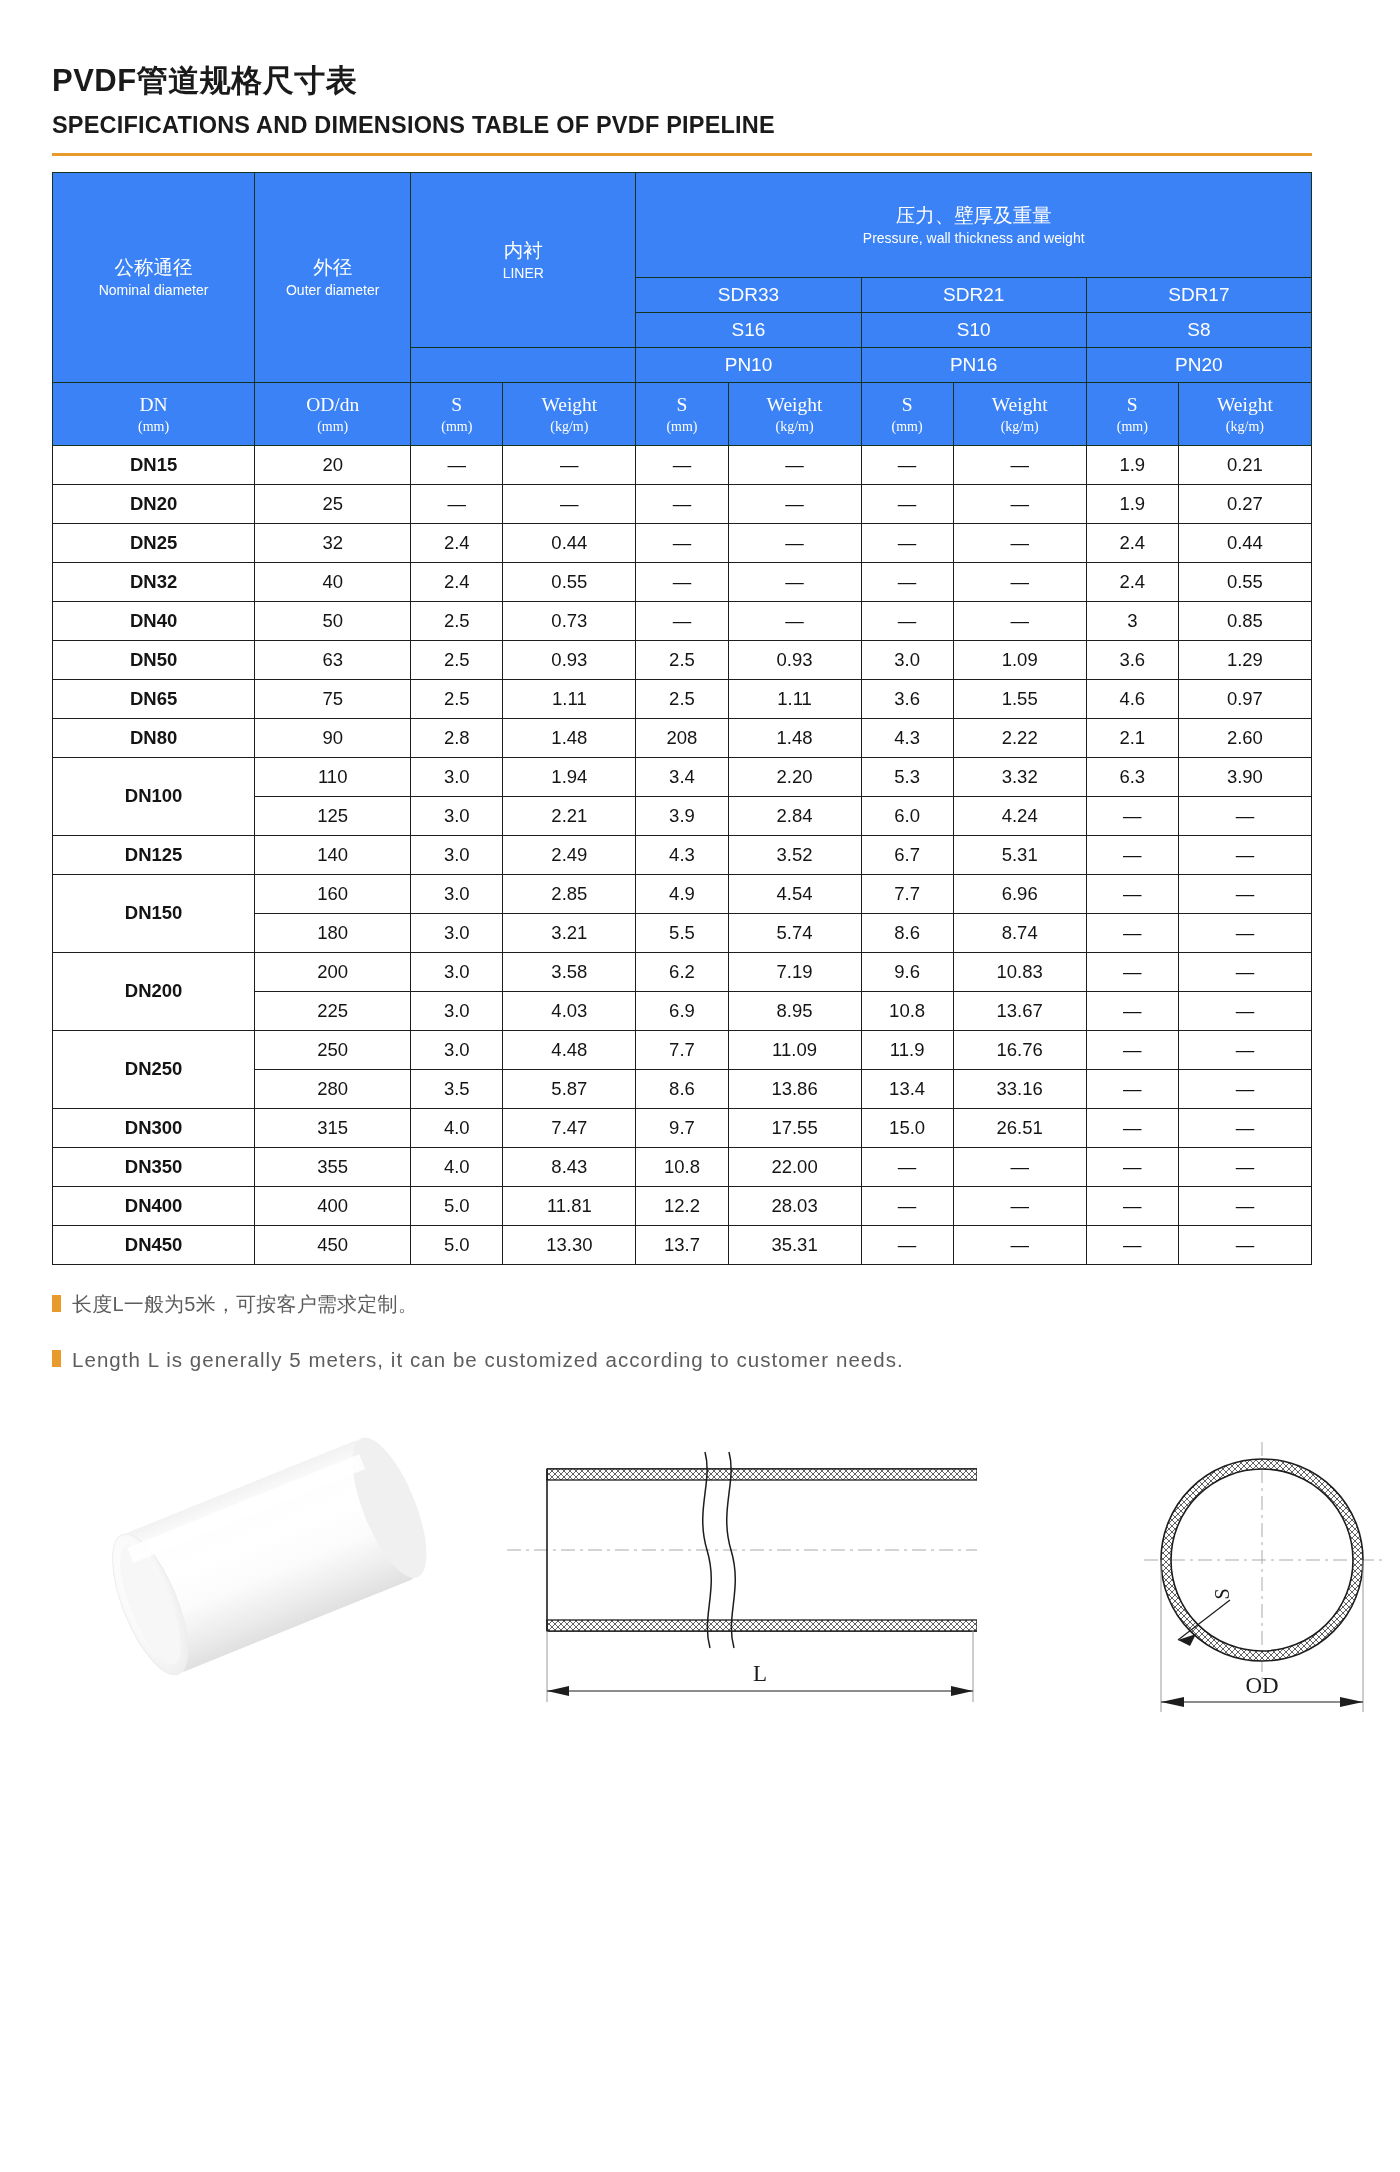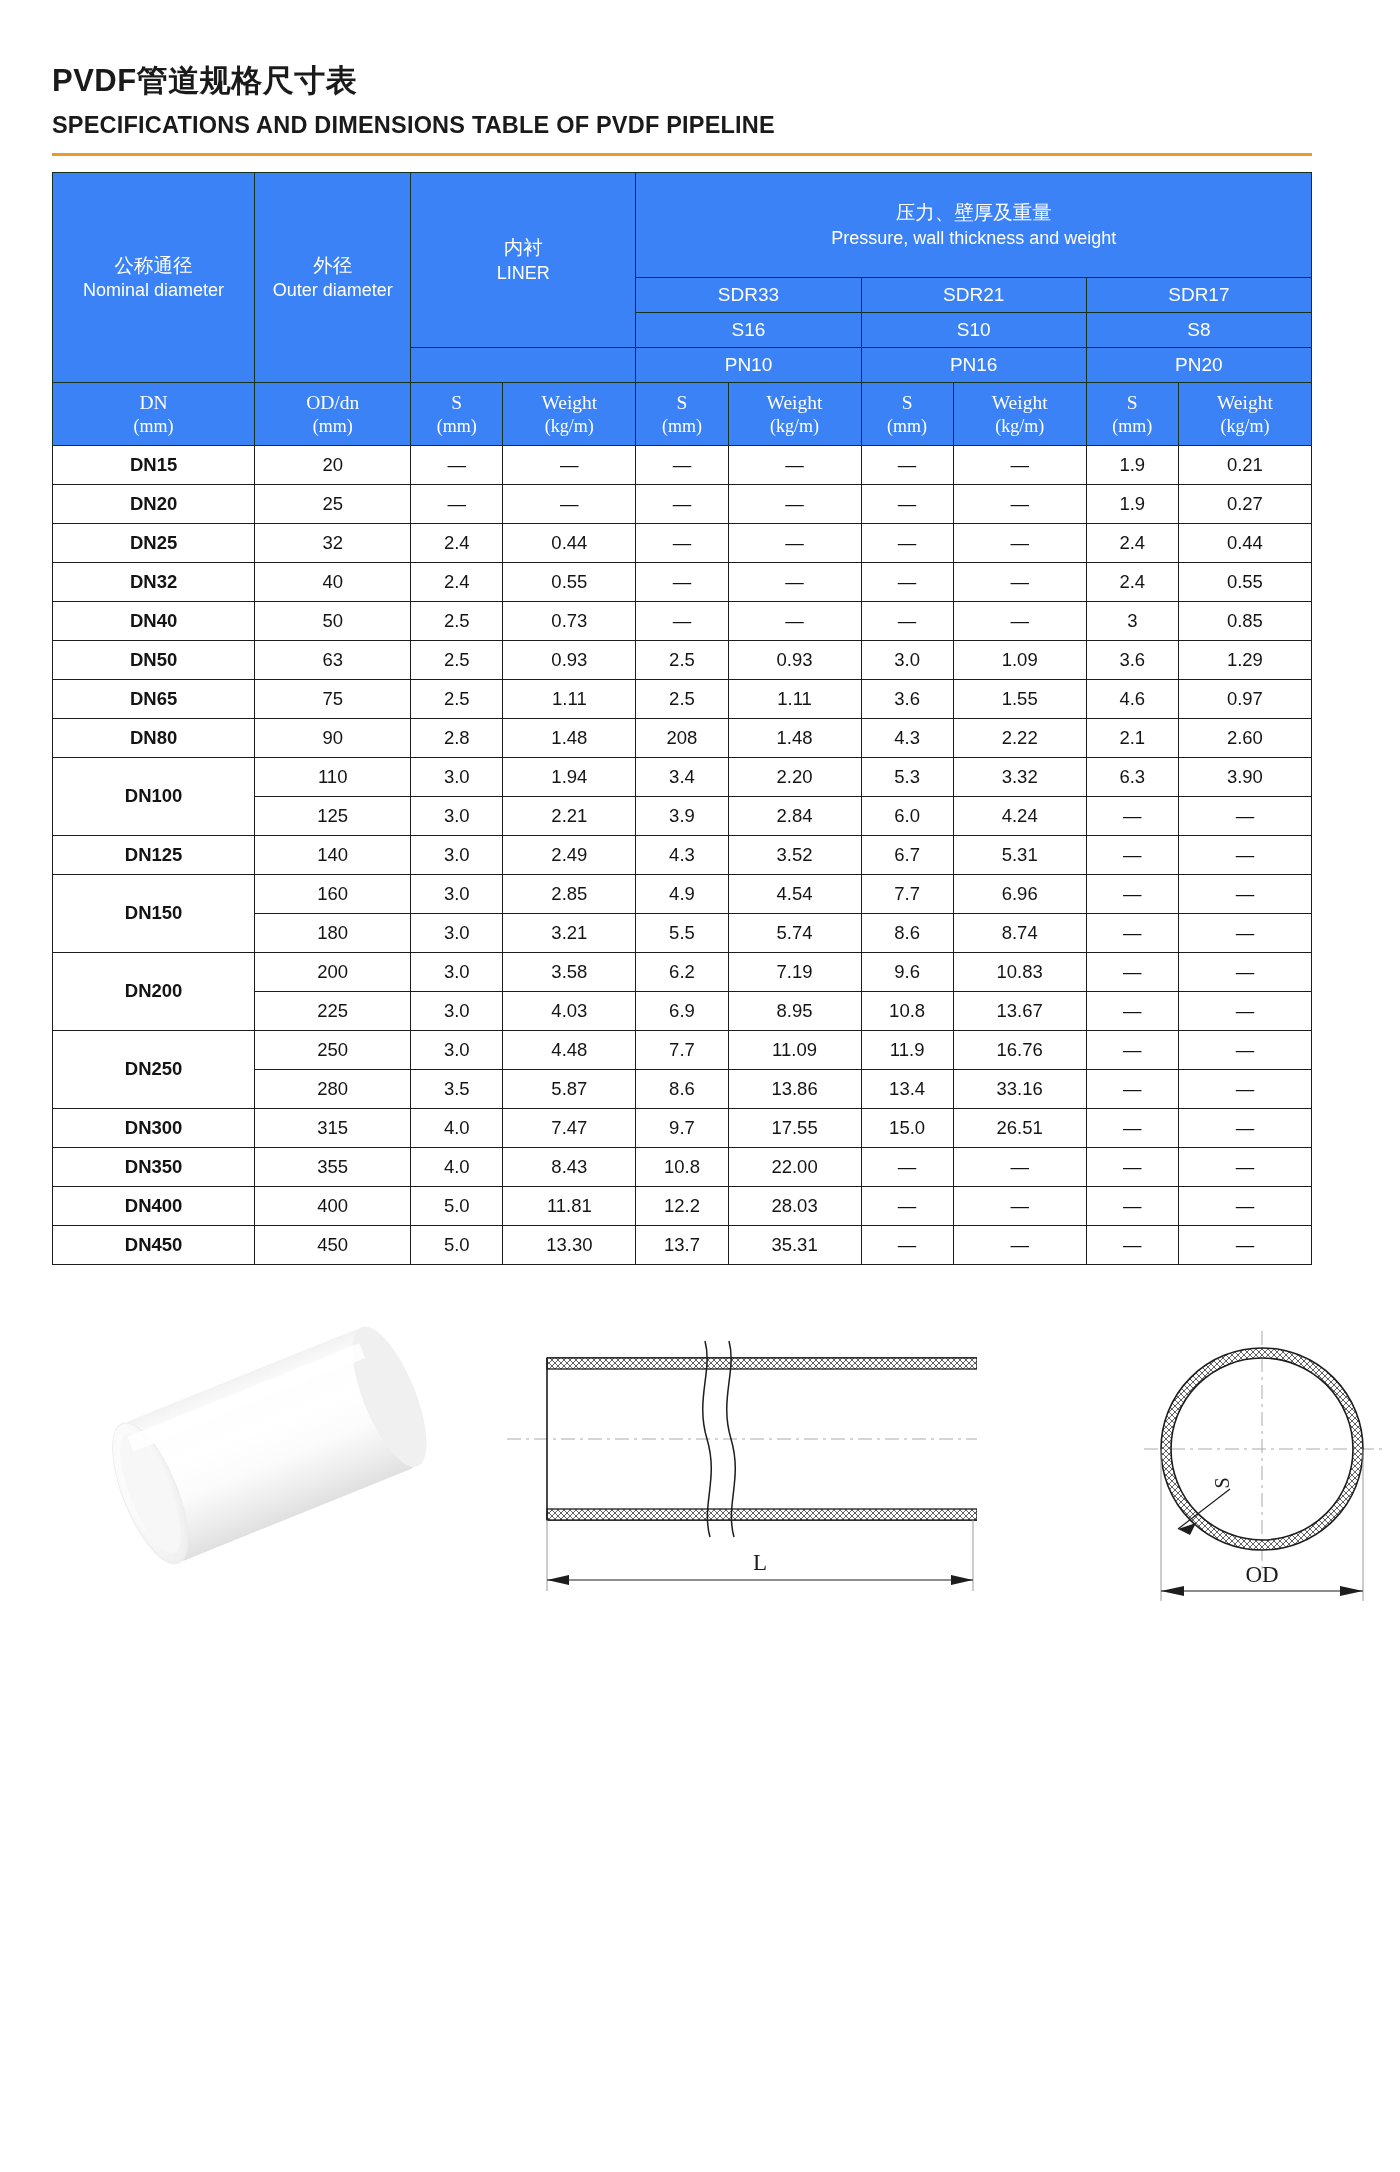--- a/index.html
+++ b/index.html
@@ -33,21 +33,21 @@
     border:1.3px solid #1d1d1d;text-align:center;vertical-align:middle;
     font-size:18.5px;color:#141414;padding:0;
   }
   table.spec thead th{
     background:#3b82f6;color:#ffffff;font-weight:400;border-color:#13331f;
     font-size:19.5px;line-height:1.3;
   }
   table.spec thead th.grp{font-size:19px;}
   table.spec thead th.two-line{font-size:19px;line-height:1.38;}
   .hdr-cn{display:block;font-size:19.5px;}
-  .hdr-en{display:block;font-size:18px;}
+  .hdr-en{display:block;font-size:14px;}
   tr.h-tall th{height:104px;}
   tr.h-band th{height:34px;}
   tr.h-units th{height:62px;font-family:Liberation Serif, serif;}
   table.spec tbody td{height:38px;}
   td.dn{font-weight:700;}
   td.dash{font-weight:400;}
 
   
   col.c-dn{width:158px;}
   col.c-od{width:122px;}
@@ -419,20 +419,30 @@
           <td>13.7</td>
           <td>35.31</td>
           <td class="dash">—</td>
           <td class="dash">—</td>
           <td class="dash">—</td>
           <td class="dash">—</td>
         </tr>
       </tbody>
   </table>
 
+  <div class="notes">
+    <div class="note">
+      <span class="bullet"></span>
+      <span class="txt">长度L一般为5米，可按客户需求定制。</span>
+    </div>
+    <div class="note en">
+      <span class="bullet"></span>
+      <span class="txt">Length L is generally 5 meters, it can be customized according to customer needs.</span>
+    </div>
+  </div>
 
   <div class="figures">
 
     <div class="fig fig-photo">
       <svg width="400" height="340" viewBox="0 0 400 340">
         <defs>
           <linearGradient id="pipeBody" x1="0" y1="0" x2="0" y2="1">
             <stop offset="0%" stop-color="#f2f2f2"></stop>
             <stop offset="14%" stop-color="#fdfdfd"></stop>
             <stop offset="38%" stop-color="#ffffff"></stop>

